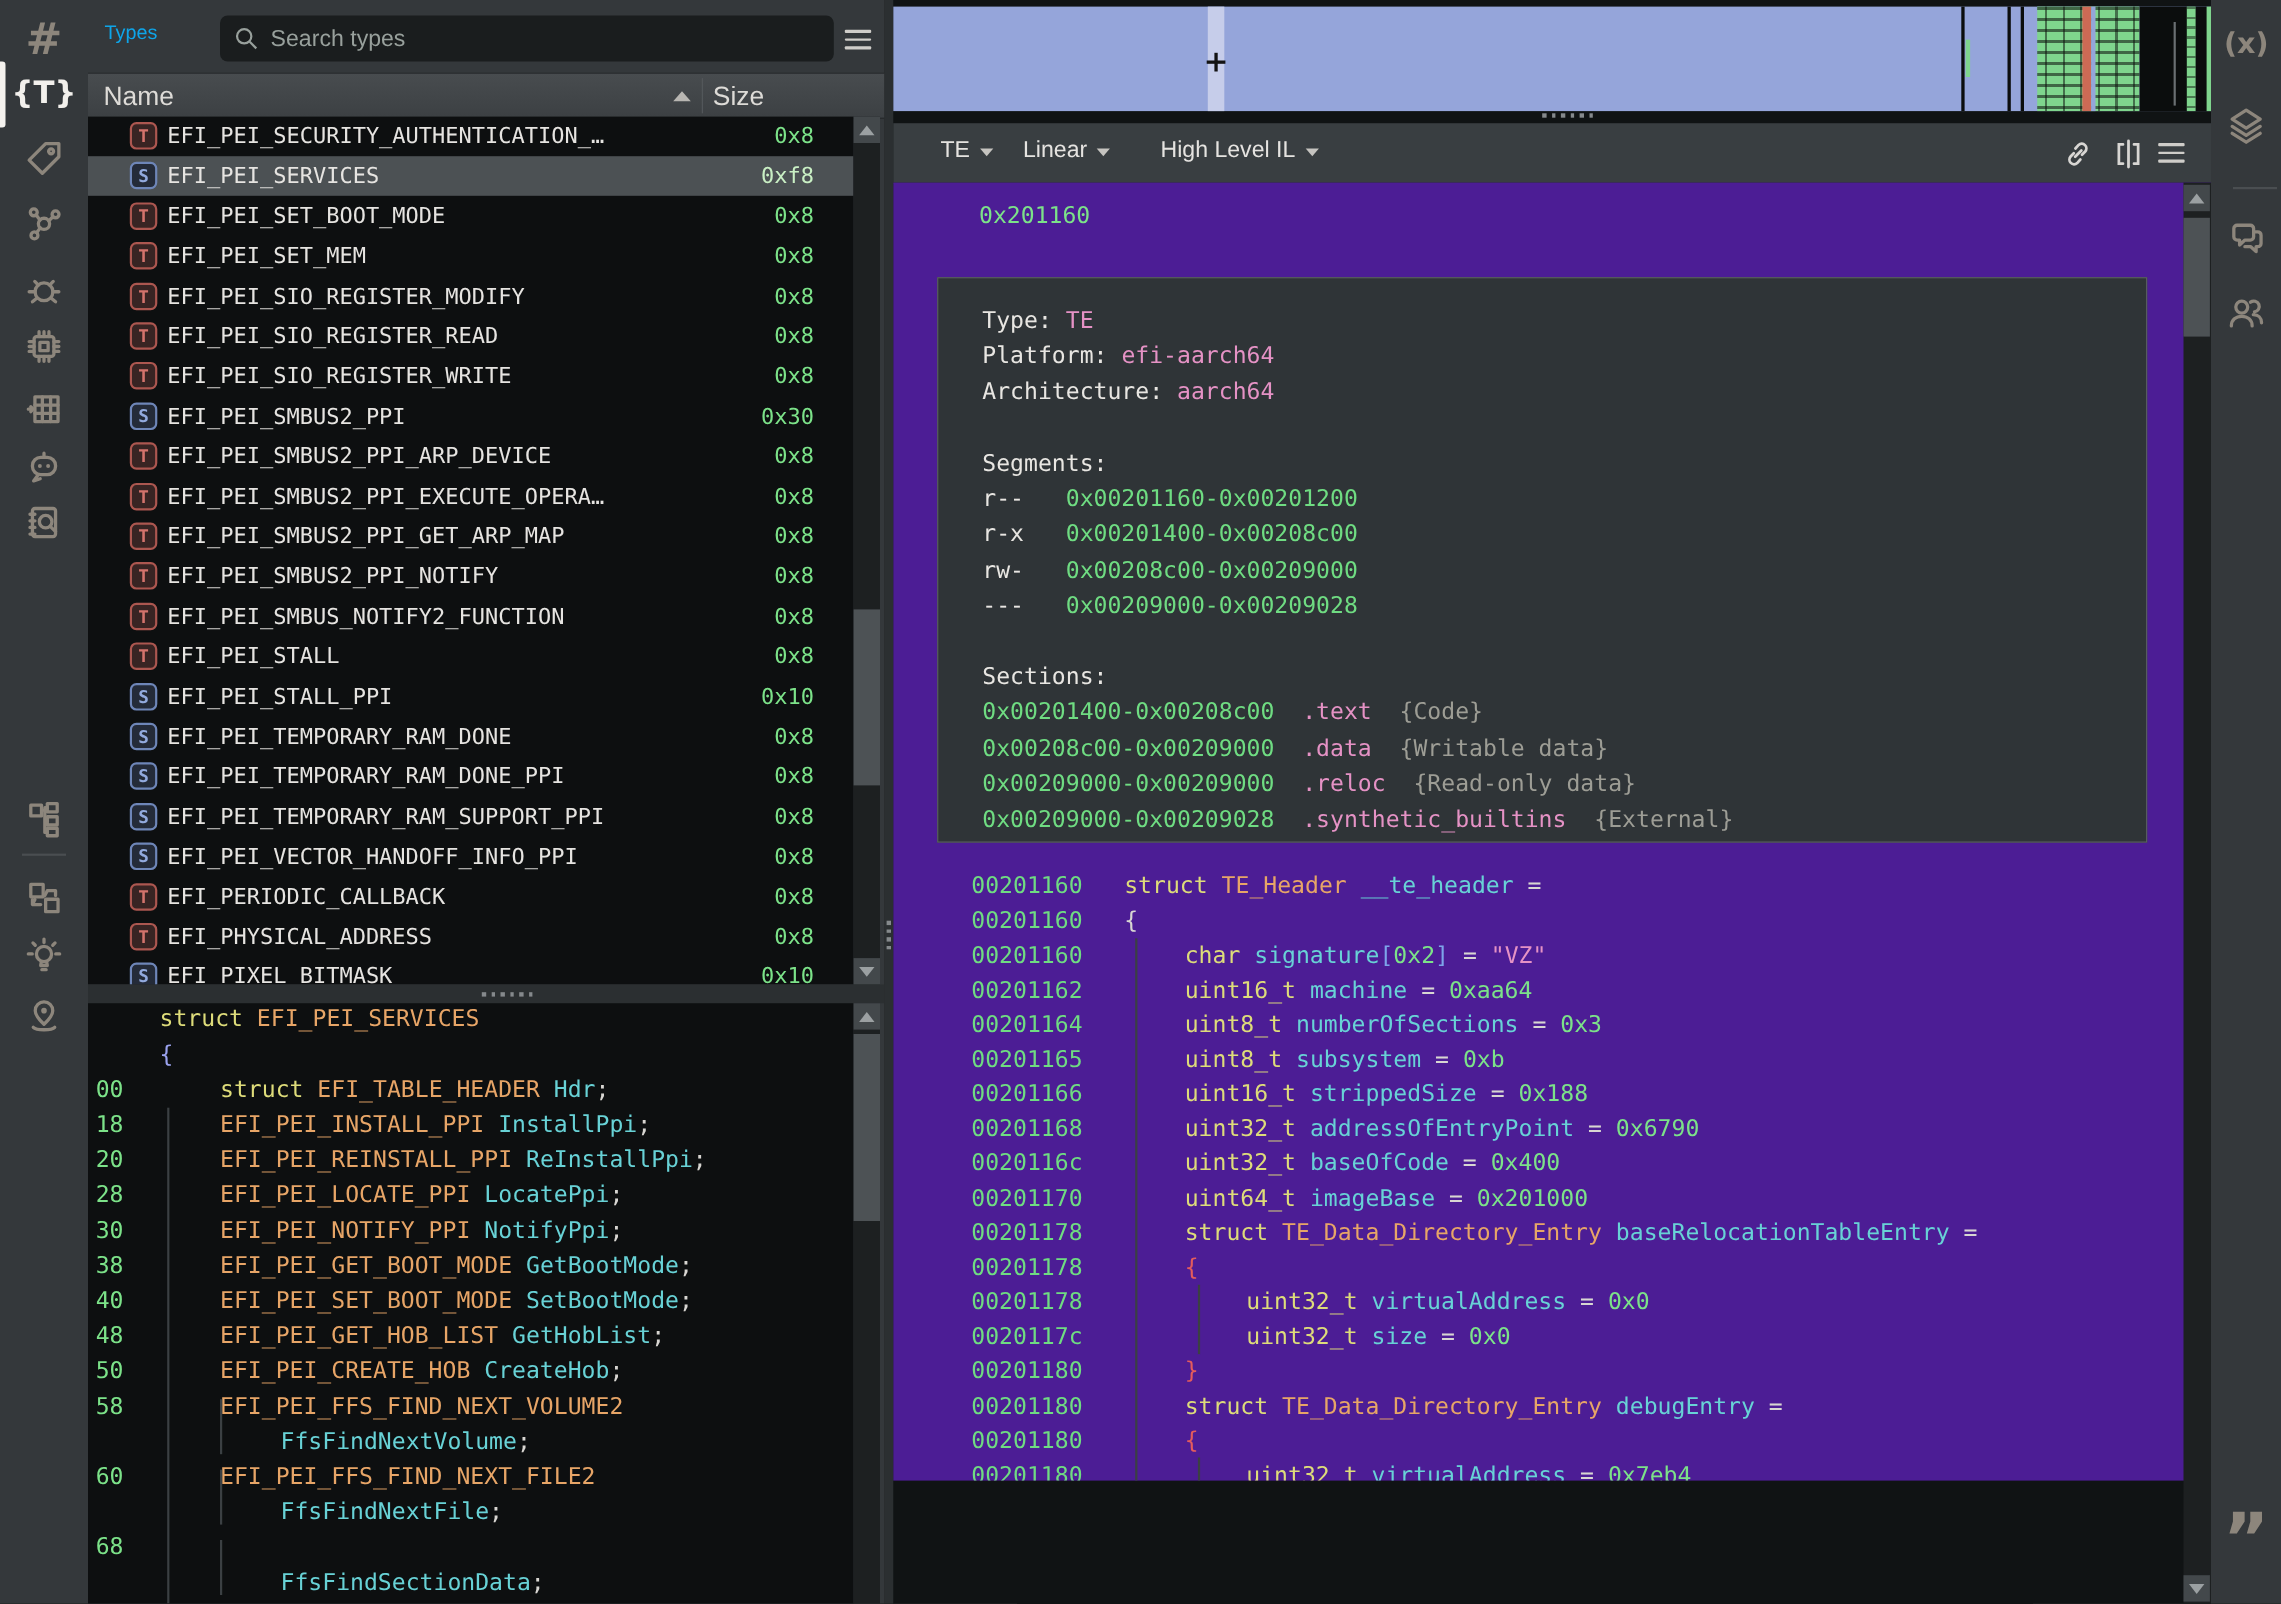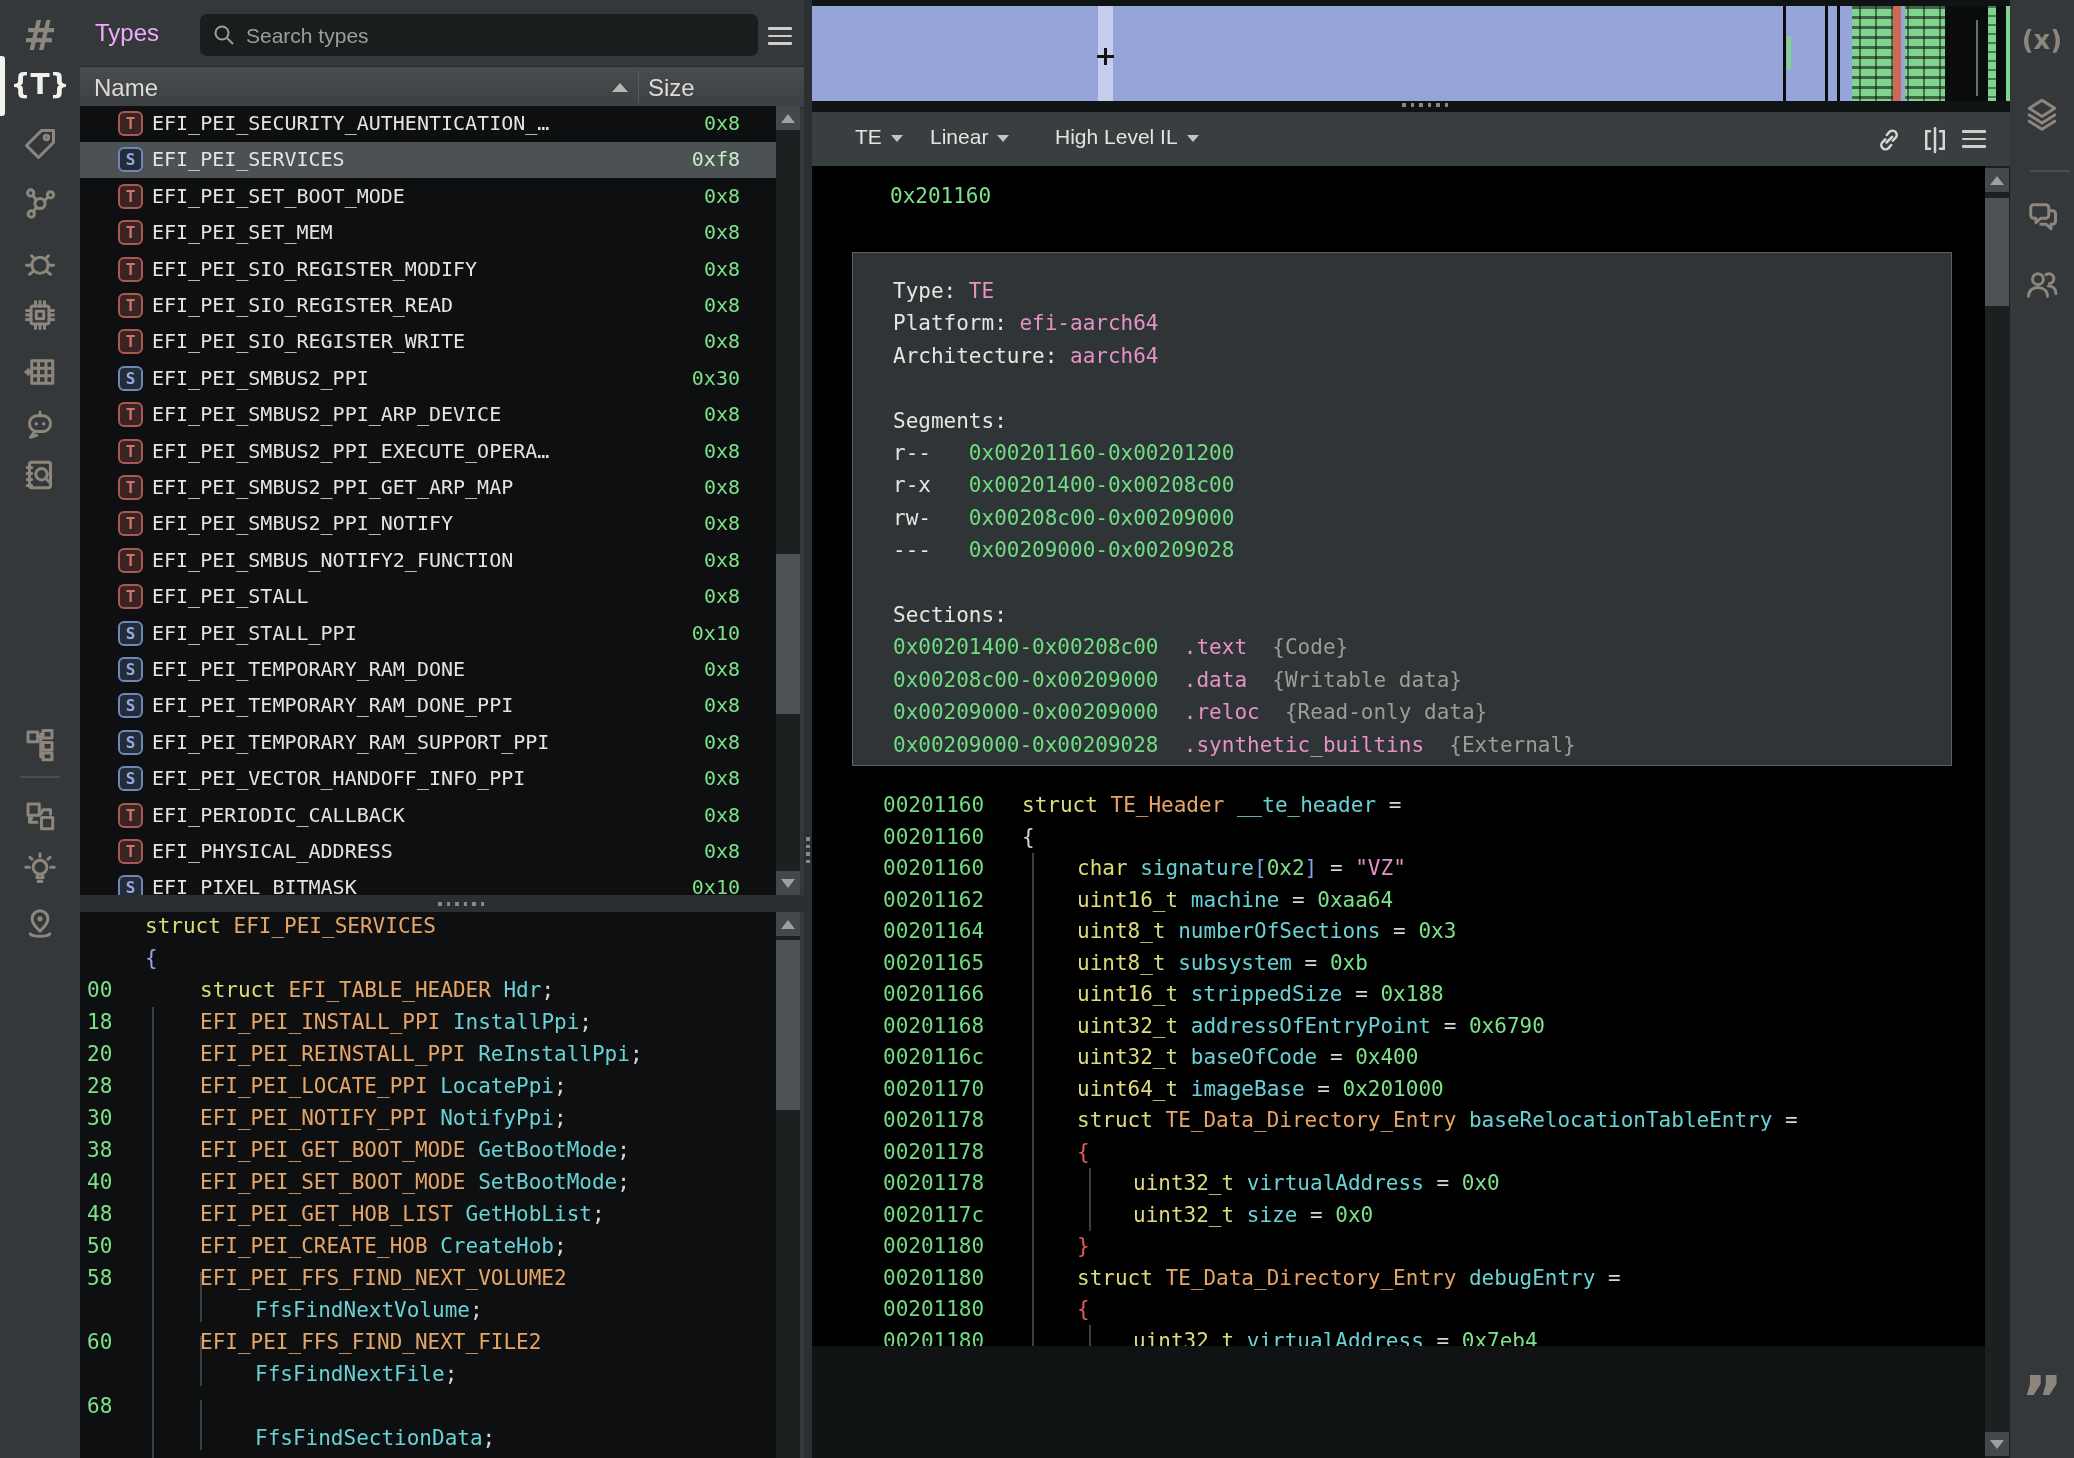--- a/index.html
+++ b/index.html
@@ -21,21 +21,21 @@
   #right-toolbar .sb-item{color:#8d867c;}
   .sb-item.active{color:#f2f0ec;}
   .sb-item svg{stroke:currentColor;fill:none;stroke-width:2;stroke-linecap:round;stroke-linejoin:round;}
   .sb-glyph{font-family:"DejaVu Sans",sans-serif;font-weight:bold;}
   .sb-divider{position:absolute;left:20px;width:40px;height:0;border-top:2px solid #4a4e51;}
   #active-bar{left:0;top:56px;width:5px;height:60px;background:#f4f2ee;border-radius:0 3px 3px 0;z-index:4;}
 
   
   #types-panel{left:80px;top:0;width:724px;height:1458px;background:#34383b;z-index:2;}
   #types-header{position:absolute;left:0;top:6px;width:100%;height:56px;}
-  #types-title{position:absolute;left:15px;top:13px;font-size:24px;color:#f0abfc;}
+  #types-title{position:absolute;left:15px;top:13px;font-size:18px;color:#0ea5e9;}
   #search-wrap{position:absolute;left:120px;top:8px;width:558px;height:42px;background:#1a1d1e;border-radius:7px;}
   #search-wrap svg{position:absolute;left:12px;top:9px;stroke:#98a09c;fill:none;stroke-width:2;}
   #search-input{position:absolute;left:44px;top:0;width:500px;height:42px;background:transparent;border:none;outline:none;
     color:#d8d6d2;font-size:21px;font-family:"Liberation Sans",sans-serif;}
   #search-input::placeholder{color:#98a09c;}
   .burger{display:inline-block;width:24px;}
   .burger i{display:block;height:2.5px;background:#cfcdc9;margin:5px 0;border-radius:1px;}
   #types-menu{position:absolute;left:688px;top:16px;cursor:pointer;}
 
   #table-header{position:absolute;left:0;top:66px;width:724px;height:40px;
@@ -103,21 +103,21 @@
       repeating-linear-gradient(180deg, rgba(10,12,10,.45) 0 2px, transparent 2px 9px),#7fd58d;}
   #fm-g3{left:1194px;width:4px;background:#7fd58d;}
   #map-handle{position:absolute;left:590px;top:103px;}
 
   #view-toolbar{position:absolute;left:0;top:112px;width:1198px;height:54px;background:#393e41;border-bottom:1px solid #24282a;}
   .dd{position:absolute;top:13px;display:flex;align-items:center;gap:9px;color:#e5e3e0;font-size:21px;cursor:pointer;}
   .caret{width:0;height:0;border-left:6px solid transparent;border-right:6px solid transparent;border-top:7px solid #c6c4c0;margin-top:3px;}
   .tb-icon{position:absolute;top:13px;width:30px;height:30px;color:#d8d6d3;cursor:pointer;}
   .tb-icon svg{stroke:currentColor;fill:none;stroke-width:2;stroke-linecap:round;}
 
-  #view-content{position:absolute;left:0;top:166px;width:1198px;height:1180px;background:#000000;overflow:hidden;}
+  #view-content{position:absolute;left:0;top:166px;width:1198px;height:1180px;background:#4c1d95;overflow:hidden;}
   #current-addr{position:absolute;left:78px;top:18px;font-size:21px;color:#7ce289;}
   #info-box{position:absolute;left:40px;top:86px;width:1100px;height:514px;background:#2f3437;border:1px solid #5c6164;box-sizing:border-box;}
   .bline{position:absolute;left:40px;height:32.4px;line-height:32.4px;font-size:21px;font-family:"DejaVu Sans Mono",monospace;white-space:pre;}
   #listing{position:absolute;left:0;top:0;width:100%;height:100%;}
   .lline{position:absolute;left:0;width:100%;height:31.5px;line-height:31.5px;font-family:"DejaVu Sans Mono",monospace;font-size:21px;white-space:pre;cursor:default;}
   .lline .addr{position:absolute;left:71px;color:#6fdc82;}
   .lline .code{position:absolute;top:0;}
   .lguide{position:absolute;width:0;border-left:2px solid #3b4043;}
 
   #main-scroll{left:1173px;top:166px;width:25px;height:1292px;background:#1d2021;}

